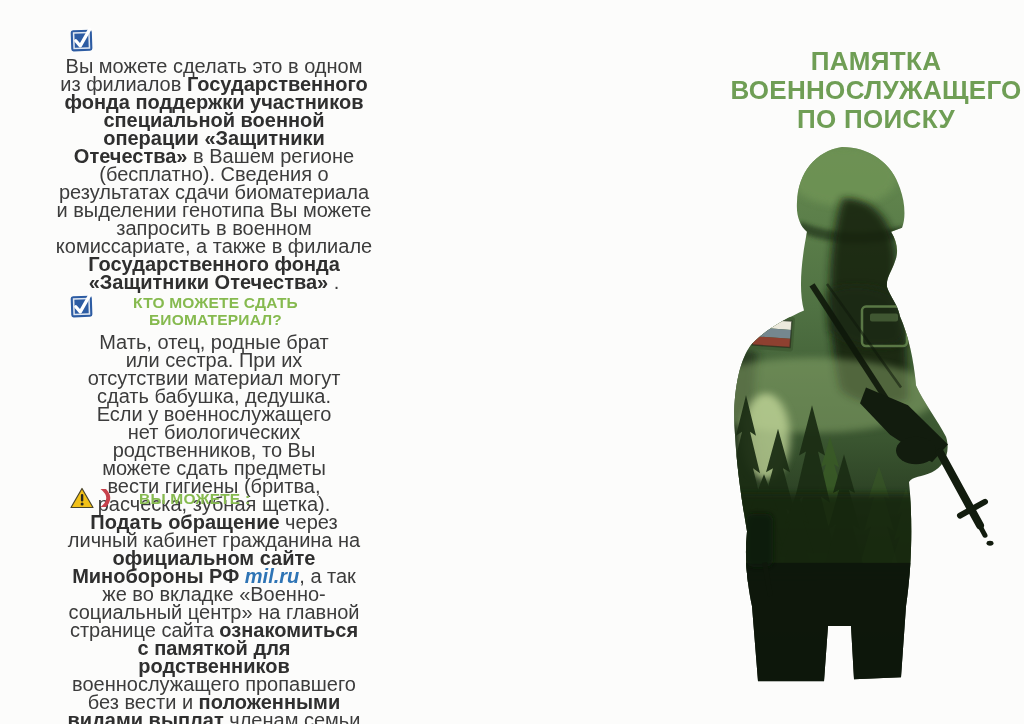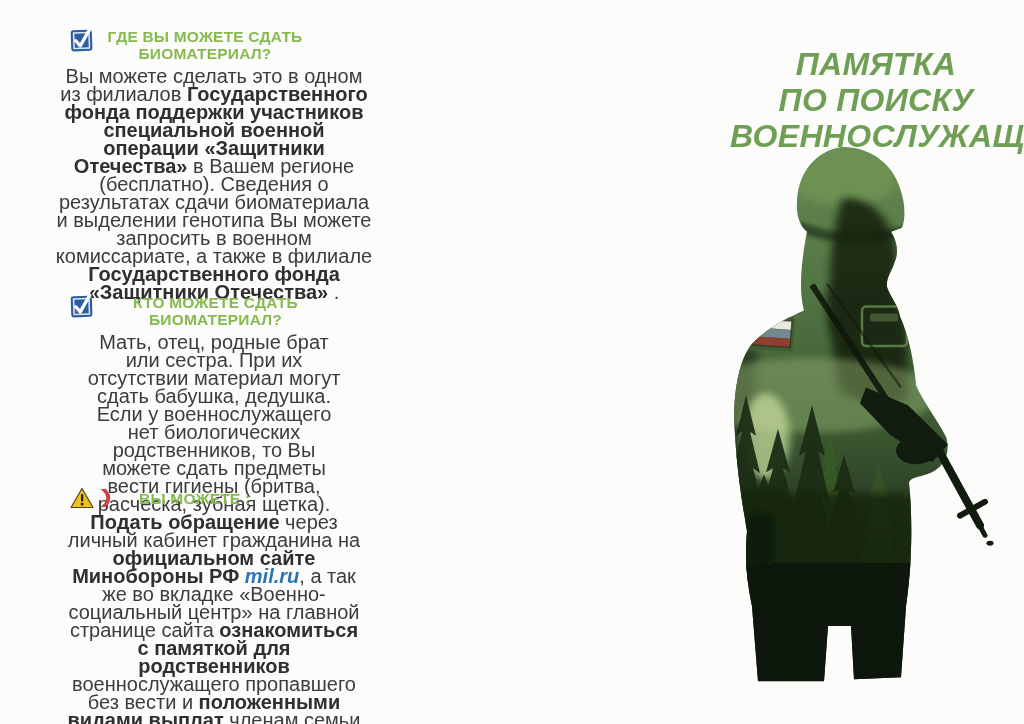--- a/index.html
+++ b/index.html
@@ -48,21 +48,21 @@
   .bt3{max-width:300px;}
   
   .chk{width:25px;height:25px;display:inline-block;transform:rotate(-2deg);}
   
   .warn{width:24px;height:22px;display:inline-block;}
   .chev{width:14px;height:20px;display:inline-block;margin-top:1px;}
   
   .cover-title{
     position:absolute;left:730px;top:47px;width:292px;
     text-align:center;font-weight:bold;color:var(--title-green);
-    font-size:32px;line-height:1.12;letter-spacing:.3px;font-style:italic;
+    font-size:26px;line-height:1.12;letter-spacing:.3px;
   }
   .soldier-wrap{position:absolute;left:694px;top:141px;width:310px;height:552px;}
   .soldier-wrap svg{display:block;width:100%;height:100%;}
 </style>
 </head>
 <body>
 
 <div class="page">
 
   <div class="left-col">
@@ -71,21 +71,20 @@
       <div class="sec-head">
         <span class="icon-wrap">
           <span class="chk">
             <svg viewBox="0 0 26 26" overflow="visible">
               <rect x="1" y="2" width="22" height="22" rx="2.5" fill="#2d5ca3"></rect>
               <rect x="4" y="5" width="16" height="16" fill="none" stroke="#ffffff" stroke-width="1.6" opacity=".85"></rect>
               <polyline points="6,13 10.5,18.5 21,1.5" fill="none" stroke="#ffffff" stroke-width="3.4" stroke-linecap="round" stroke-linejoin="round"></polyline>
             </svg>
           </span>
         </span>
-        <h2 class="w1">ГДЕ ВЫ МОЖЕТЕ СДАТЬ БИОМАТЕРИАЛ?</h2>
       </div>
       <p class="body-text bt1"><span>Вы можете сделать это в одном из филиалов </span><span data-b="1" style="font-weight: bold;">Государственного фонда поддержки участников специальной военной операции «Защитники Отечества»</span><span> в Вашем регионе (бесплатно). Сведения о результатах  сдачи биоматериала и выделении генотипа Вы можете запросить в военном комиссариате, а также в филиале </span><span data-b="1" style="font-weight: bold;">Государственного фонда «Защитники Отечества»</span><span> .</span></p>
     </div>
 
     <div class="section" style="top:294px">
       <div class="sec-head">
         <span class="icon-wrap">
           <span class="chk">
             <svg viewBox="0 0 26 26" overflow="visible">
               <rect x="1" y="2" width="22" height="22" rx="2.5" fill="#2d5ca3"></rect>
@@ -117,22 +116,22 @@
         </span>
         <h2 class="w3">ВЫ МОЖЕТЕ :</h2>
       </div>
       <p class="body-text bt3"><span data-b="1" style="font-weight: bold;">Подать обращение</span><span> через личный кабинет гражданина на </span><span data-b="1" style="font-weight: bold;">официальном сайте Минобороны РФ</span><span> </span><span data-b="1" style="font-weight: bold; font-style: italic; color: rgb(46, 116, 181);">mil.ru</span><span>, а так же во вкладке «Военно-социальный центр» на главной странице сайта </span><span data-b="1" style="font-weight: bold;">ознакомиться с памяткой для родственников</span><span> военнослужащего пропавшего без вести и </span><span data-b="1" style="font-weight: bold;">положенными видами выплат</span><span> членам семьи военнослужащего.</span></p>
     </div>
 
   </div>
 
   <div class="cover-title">
     <div>ПАМЯТКА</div>
+    <div>ВОЕННОСЛУЖАЩЕГО</div>
     <div>ПО ПОИСКУ</div>
-    <div>ВОЕННОСЛУЖАЩЕГО</div>
   </div>
 
   <div class="soldier-wrap">
     <svg viewBox="0 0 310 560" preserveAspectRatio="none">
       <defs>
         <linearGradient id="bodyG" x1="0" y1="0" x2="0" y2="1">
           <stop offset="0" stop-color="#668a50"></stop>
           <stop offset="0.30" stop-color="#507243"></stop>
           <stop offset="0.55" stop-color="#3a5530"></stop>
           <stop offset="0.75" stop-color="#20301a"></stop>

